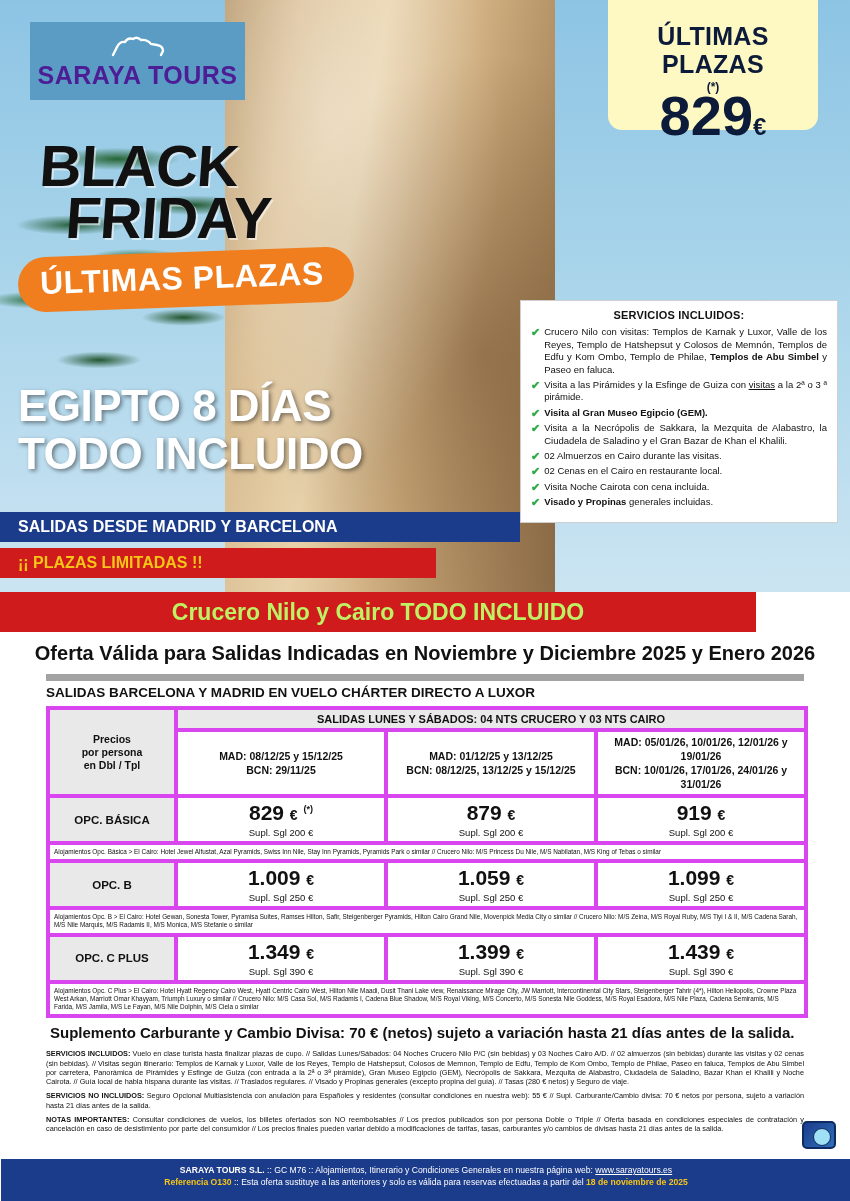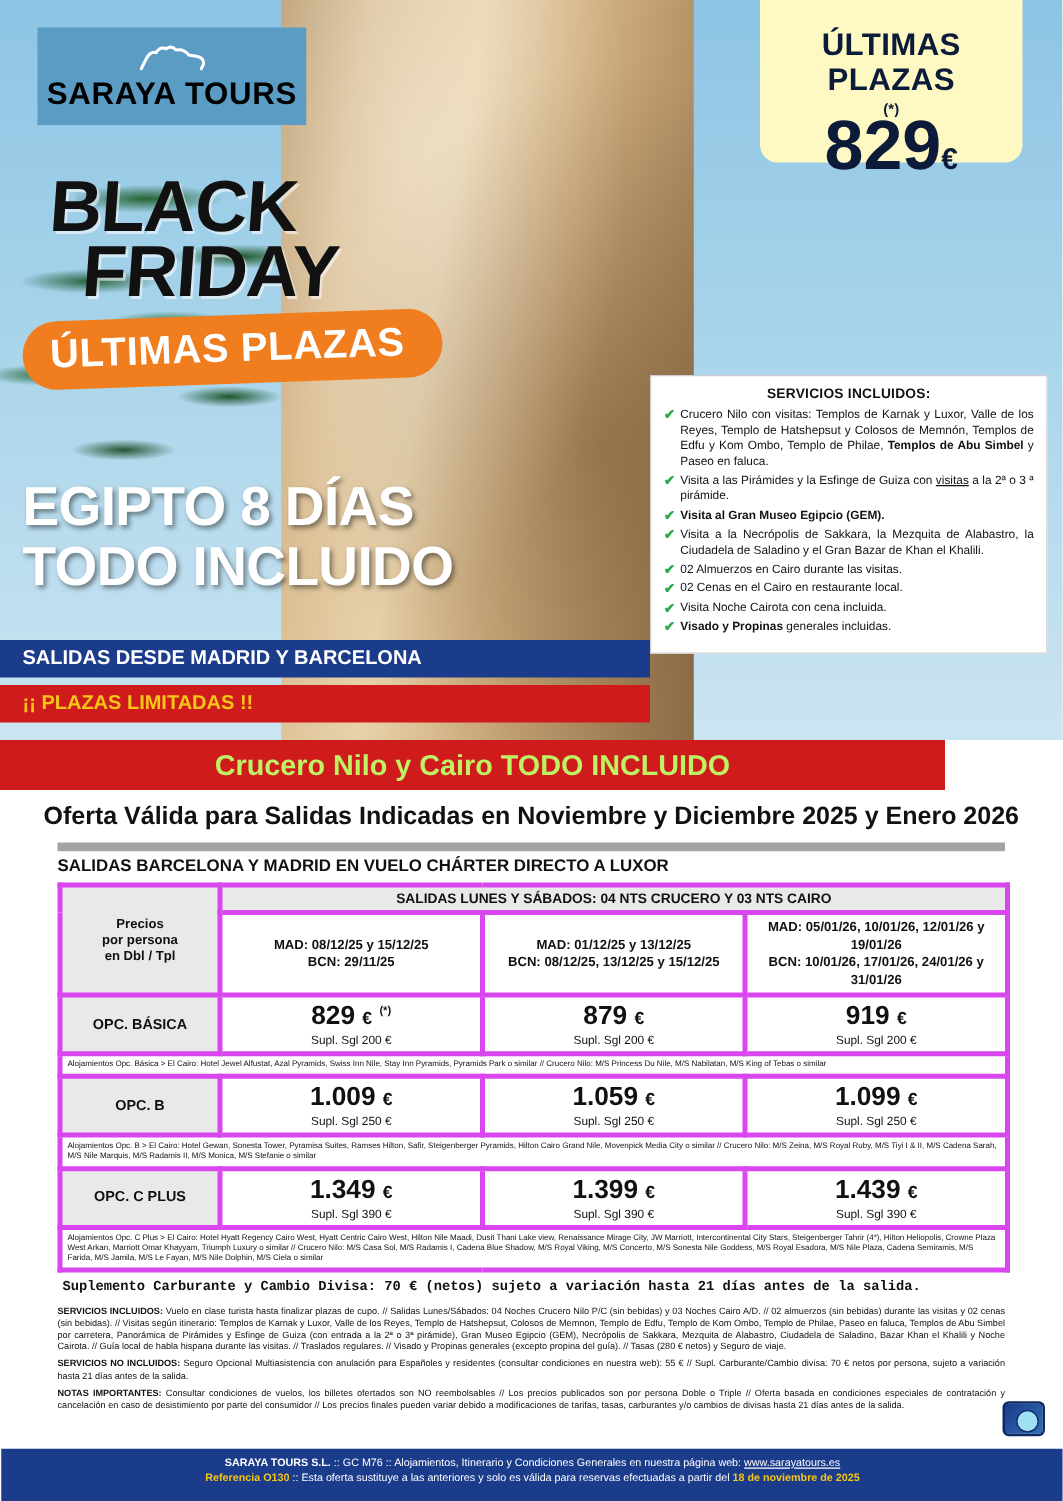--- a/index.html
+++ b/index.html
@@ -66,21 +66,21 @@
 
   
   .logo-box {
     position:absolute; left: 30px; top: 22px;
     width: 215px; height: 78px;
     background: #5b9cc4;
     display:flex; flex-direction:column; align-items:center; justify-content:center;
   }
   .logo-camel { width: 62px; height: 26px; margin-bottom: 2px; }
   .logo-text {
-    color:#000000; font-weight:bold; font-size: 25px; letter-spacing:.5px;
+    color:#4c1d95; font-weight:bold; font-size: 25px; letter-spacing:.5px;
     font-family:"Liberation Sans", sans-serif;
   }
 
   
   .price-badge {
     position:absolute; right: 32px; top: 0;
     width: 210px; height: 130px;
     background:#fef9c3;
     border-radius: 0 0 14px 14px;
     color:#0c1b3a;
@@ -122,21 +122,21 @@
     text-shadow: 2px 2px 4px rgba(0,0,0,.45);
     letter-spacing:-.5px;
   }
 
   .bar-blue {
     position:absolute; left:0; top: 512px; width: 520px; height: 30px;
     background:#1b3b8b; color:#fff; font-weight:bold; font-size: 16px;
     display:flex; align-items:center; padding-left: 18px;
   }
   .bar-red {
-    position:absolute; left:0; top: 548px; width: 520px; height: 30px;
+    position:absolute; left:0; top: 548px; width: 436px; height: 30px;
     background:#cf1b1b; color:#f5c518; font-weight:bold; font-size: 16px;
     display:flex; align-items:center; padding-left: 18px;
   }
 
   
   .services {
     position:absolute; right: 12px; top: 300px; width: 318px;
     background:#ffffff; border:1px solid #cfcfcf;
     padding: 8px 10px 10px 10px;
     font-size: 9.5px; line-height: 12.4px; color:#111;
@@ -180,21 +180,21 @@
   .c-opc { background:#e9e9e9; text-align:center; font-weight:bold; font-size: 11.5px; }
   .c-price { text-align:center; padding: 6px 4px; }
   .c-price .p { font-size: 21px; font-weight:bold; }
   .c-price .p .cur { font-size: 14px; font-weight:bold; }
   .c-price .p .ast { font-size: 9px; font-weight:bold; vertical-align: super;}
   .c-price .sup { font-size: 9.5px; margin-top: 2px; }
   .c-note td {
     font-size: 6.4px; line-height: 8.2px; padding: 2px 3px; text-align:left;
   }
   .carb {
-    font-size: 11px; font-weight:bold; padding: 6px 0 0 4px; font-family: Liberation Mono, monospace;
+    font-size: 15px; font-weight:bold; padding: 6px 0 0 4px;
   }
 
   
   .notes {
     padding: 8px 46px 0 46px;
     font-size: 7.3px; line-height: 9.3px; text-align:justify;
   }
   .notes p { margin: 0 0 5px 0; }
   .notes b { font-weight:bold; }
 

